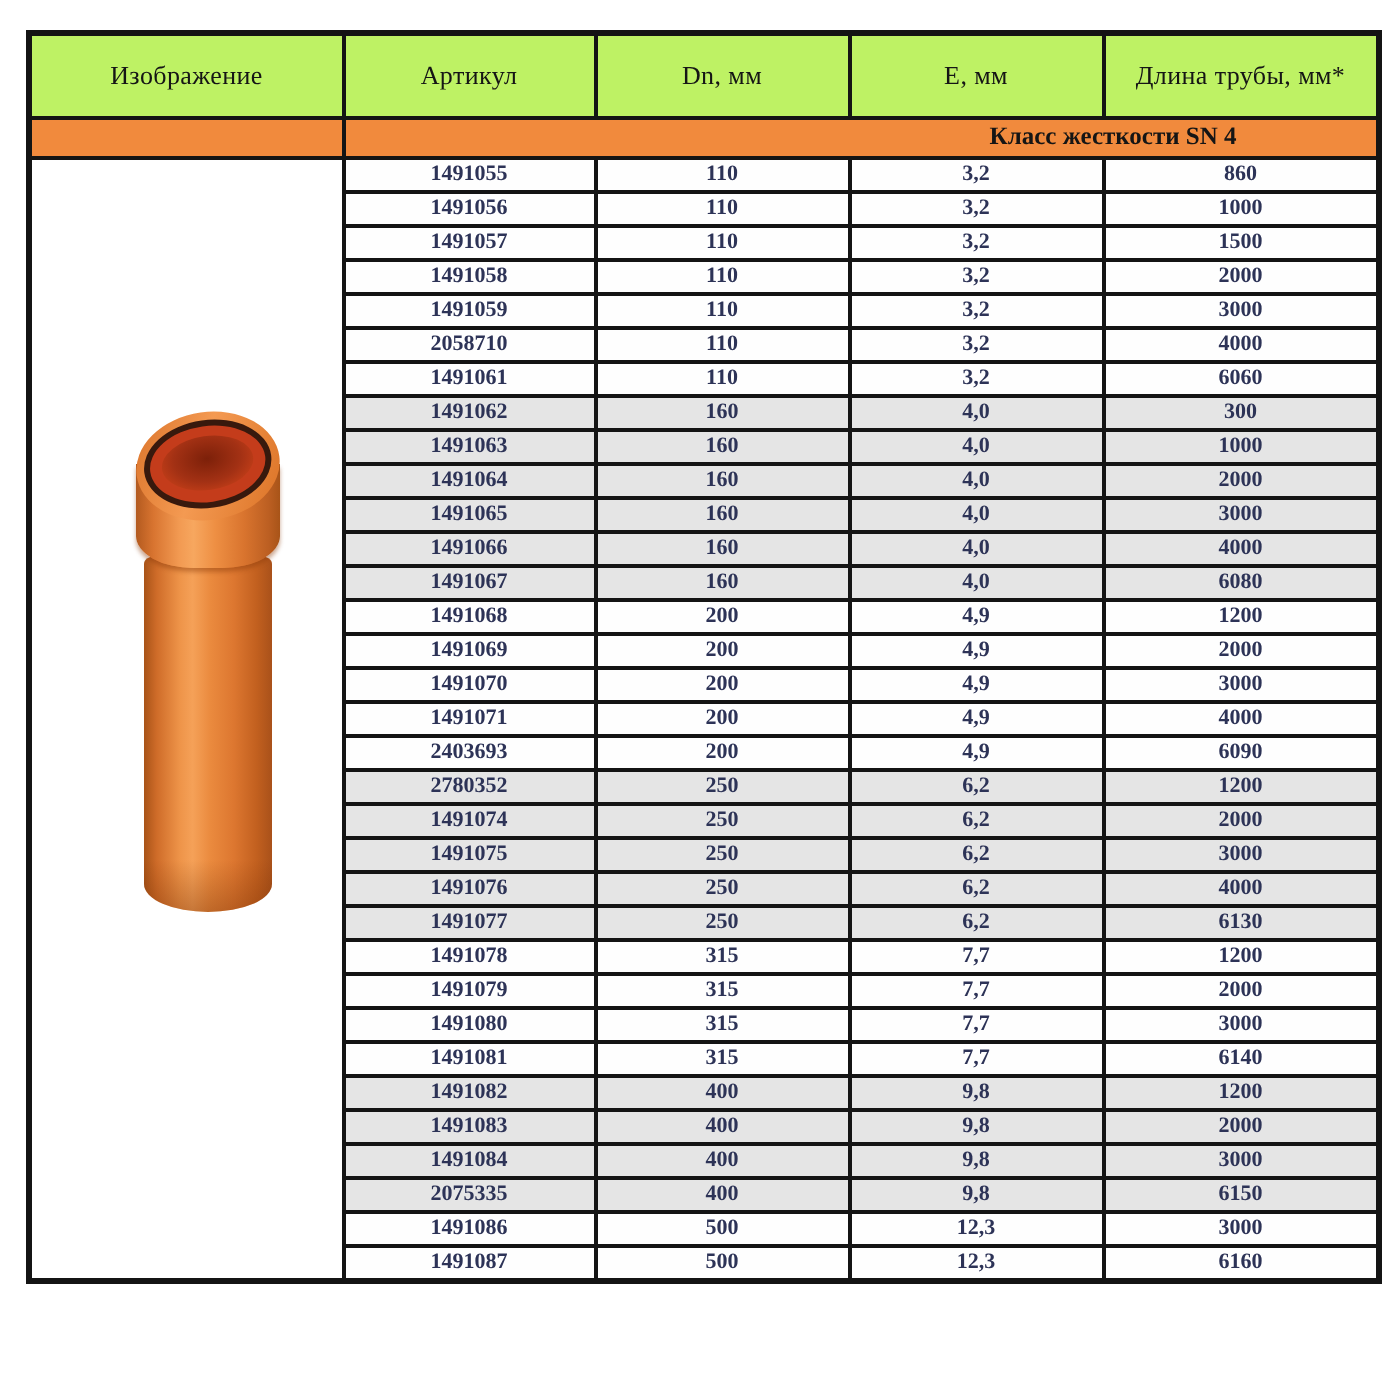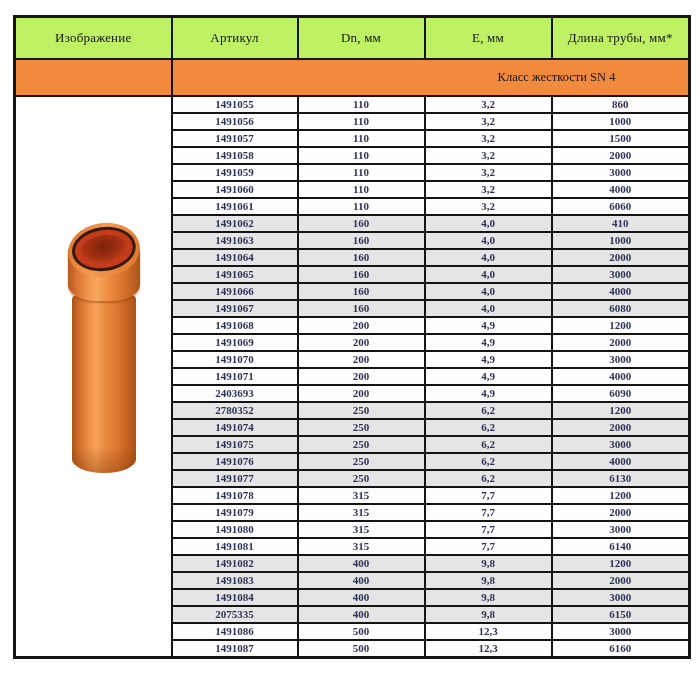--- a/index.html
+++ b/index.html
@@ -11,21 +11,21 @@
     border-collapse:collapse; table-layout:fixed;
     border:3px solid #141414;
   }
   .ptable th, .ptable td { border:2px solid #141414; text-align:center; vertical-align:middle; padding:0; }
 
   
   tr.head-row th {
     height:42px; background:#bef264; color:#151515;
     font-size:13px; font-weight:400; letter-spacing:.2px;
   }
-  tr.sub-row th { height:37px; background:#F18A3D; color:#151515; font-size:12.5px; font-weight:400; }
+  tr.sub-row th { height:20px; background:#F18A3D; color:#151515; font-size:12.5px; font-weight:700; }
   tr.sub-row .sn-text { display:block; margin-left:49%; text-align:center; }
 
   
   tbody tr { height:16.3px; }
   tbody td {
     font-size:11px; font-weight:700; color:#2D3357; line-height:15px;
     background:#FEFEFE;
   }
   tbody tr.shaded td { background:#e5e5e5; }
   td.img-cell, tbody tr.shaded td.img-cell { background:#FFFFFF; vertical-align:top; position:relative; }
@@ -125,36 +125,36 @@
           <td>3,2</td>
           <td>2000</td>
         </tr>
         <tr>
           <td>1491059</td>
           <td>110</td>
           <td>3,2</td>
           <td>3000</td>
         </tr>
         <tr>
-          <td>1491060</td>
+          <td>2058710</td>
           <td>110</td>
           <td>3,2</td>
           <td>4000</td>
         </tr>
         <tr>
           <td>1491061</td>
           <td>110</td>
           <td>3,2</td>
           <td>6060</td>
         </tr>
         <tr class="shaded">
           <td>1491062</td>
           <td>160</td>
           <td>4,0</td>
-          <td>410</td>
+          <td>300</td>
         </tr>
         <tr class="shaded">
           <td>1491063</td>
           <td>160</td>
           <td>4,0</td>
           <td>1000</td>
         </tr>
         <tr class="shaded">
           <td>1491064</td>
           <td>160</td>

